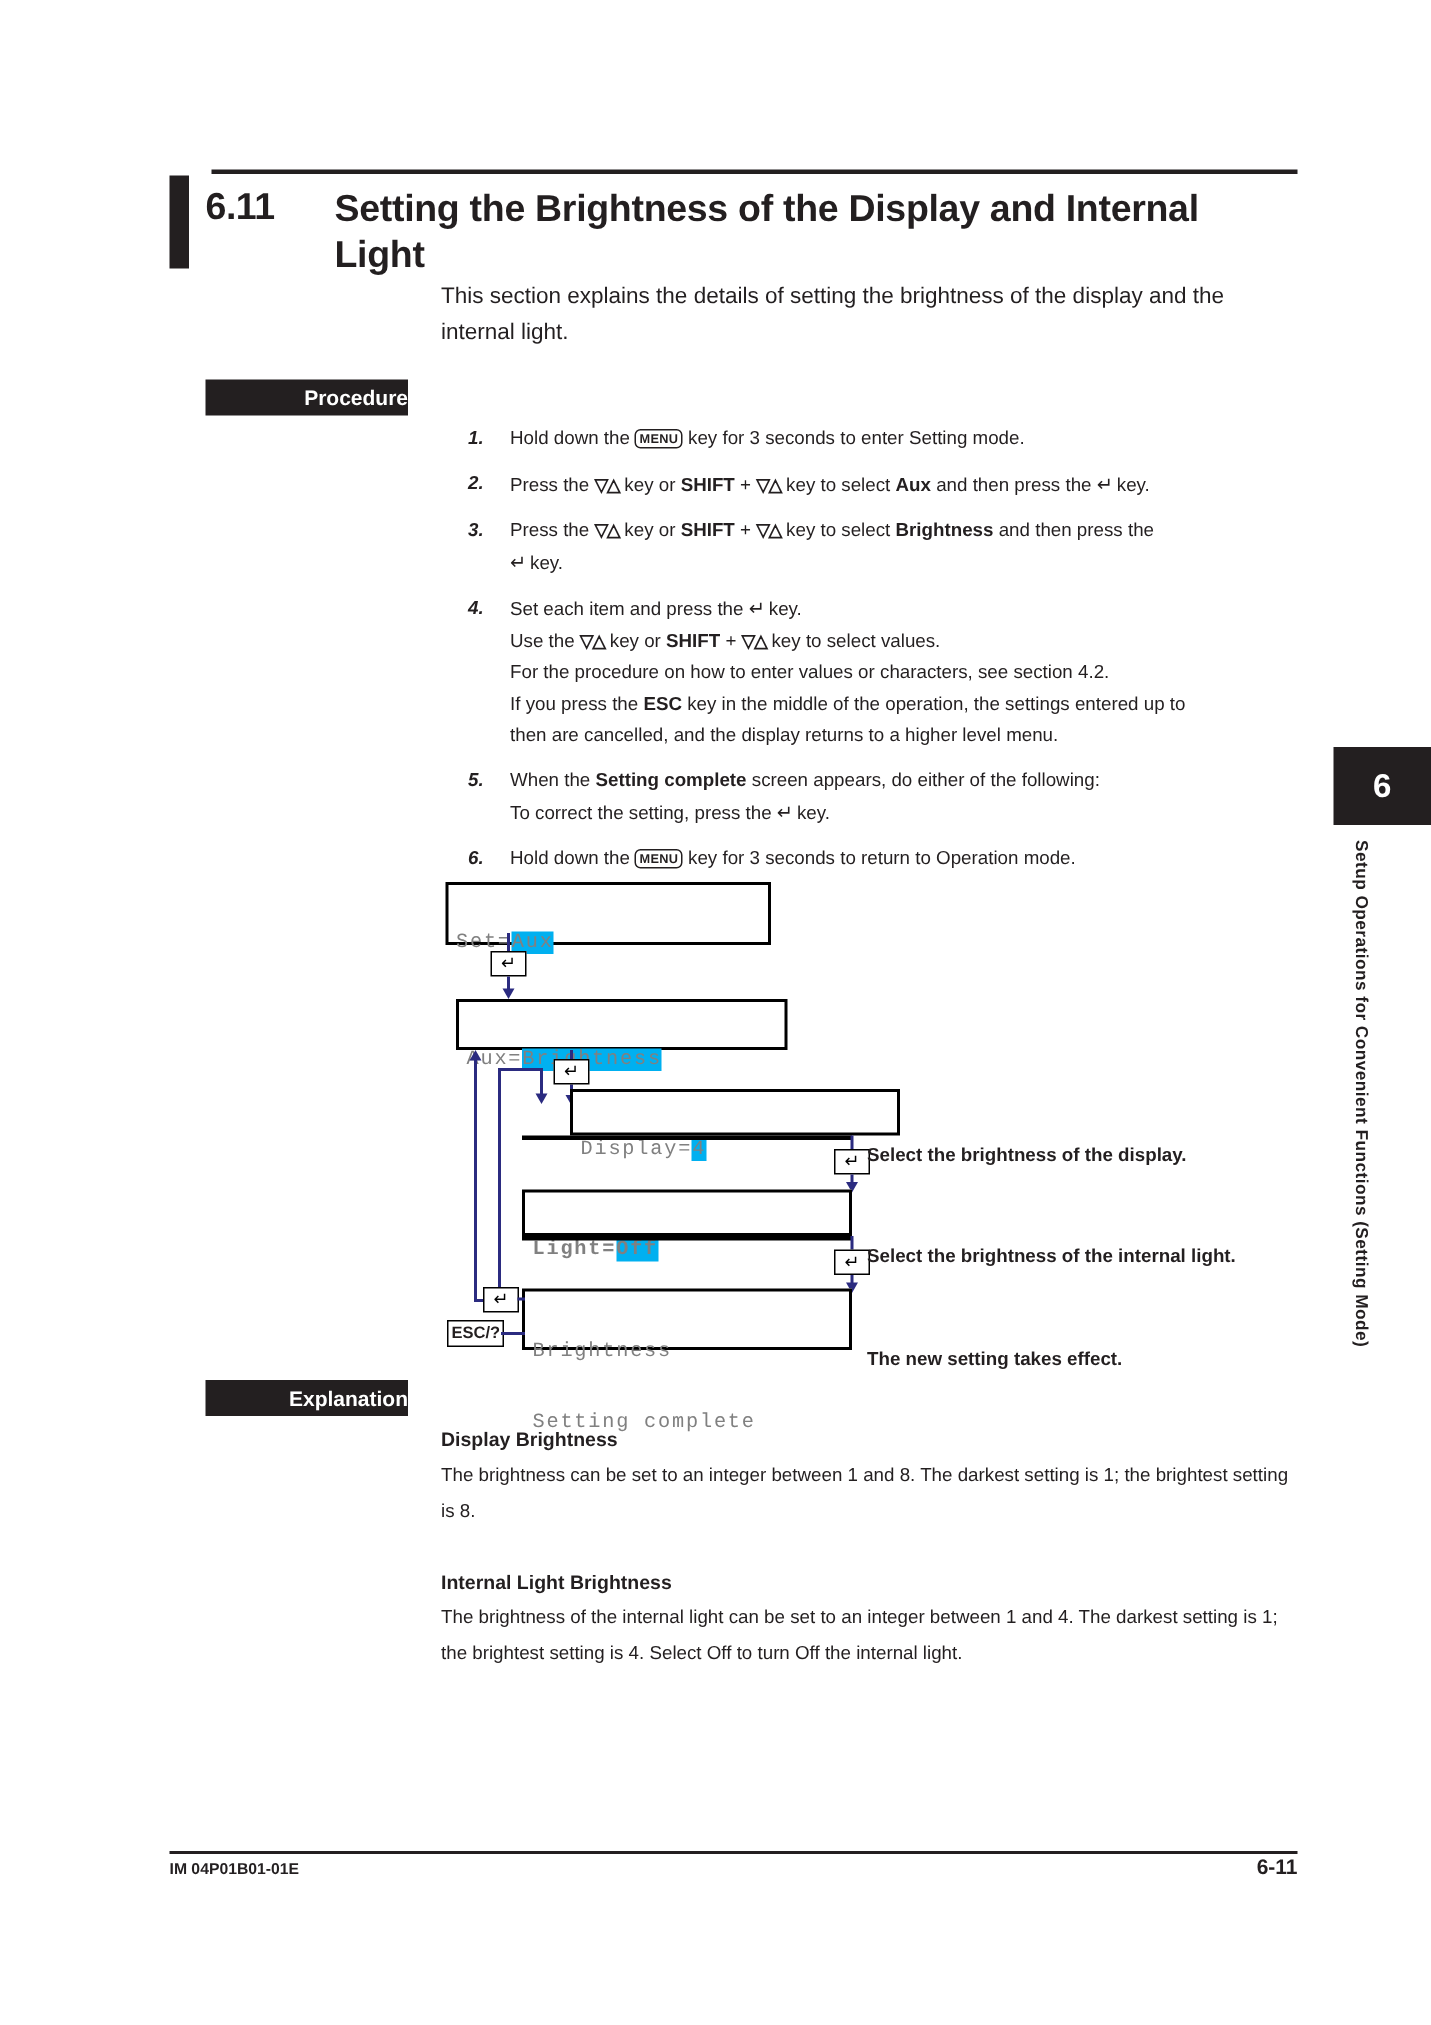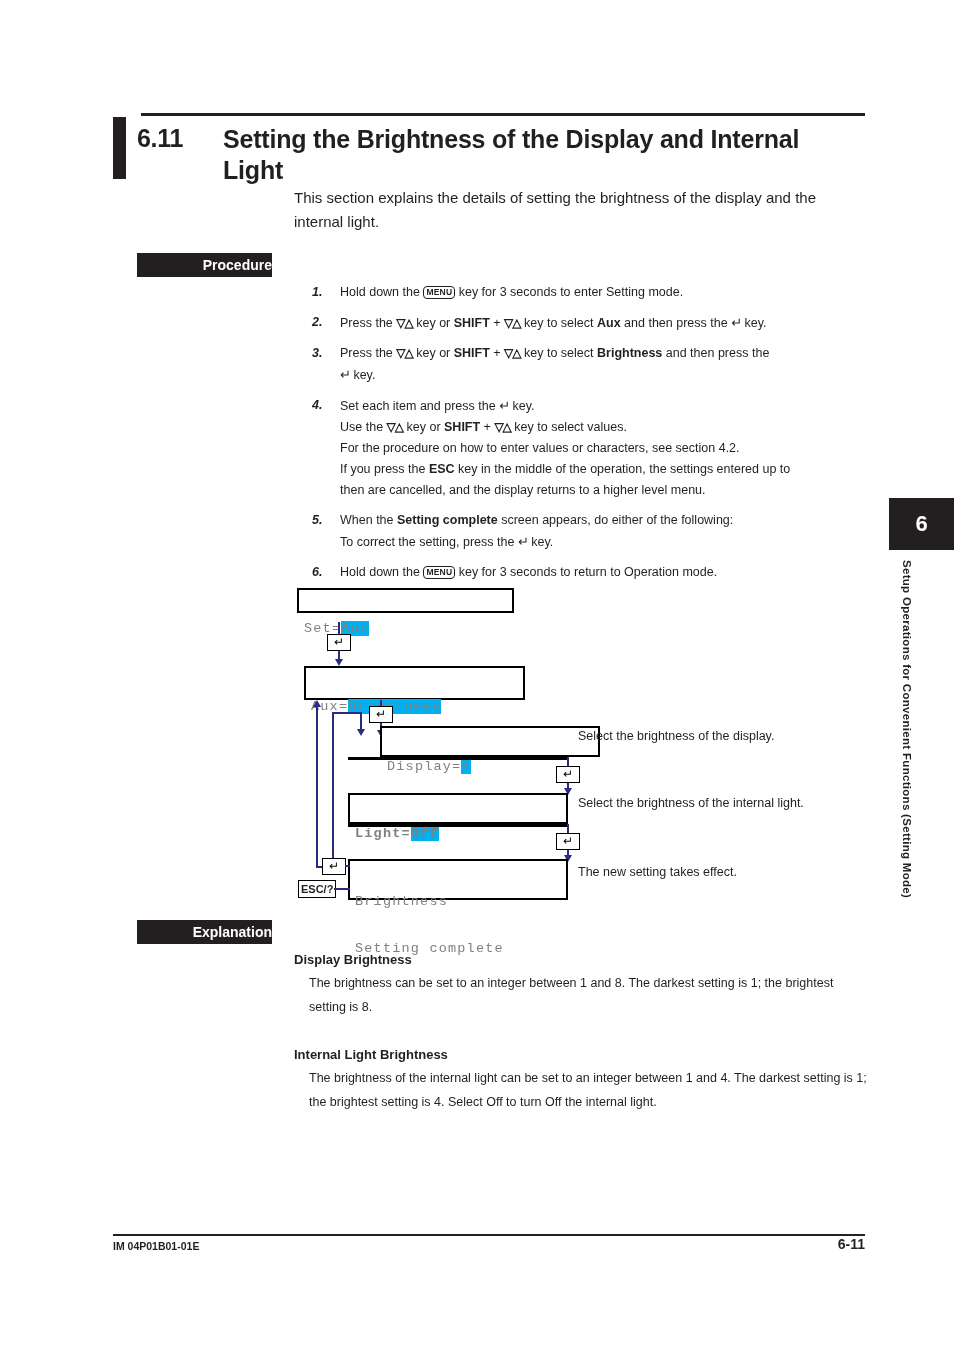--- a/index.html
+++ b/index.html
@@ -203,43 +203,43 @@
     text-align: center;
     font-size: 11px;
     font-weight: bold;
     line-height: 16px;
     box-sizing: border-box;
   }
 
   .note {
     position: absolute;
     font-size: 12.5px;
-    font-weight: normal;
+    font-weight: bold;
     line-height: 17px;
     color: #231f20;
+    margin-top: 34px;
   }
 
   
   #explanation-body {
     position: absolute;
     left: 294px;
     top: 950px;
     width: 576px;
     font-size: 12.5px;
   }
   .exp-head {
     font-weight: bold;
     font-size: 13px;
     line-height: 20px;
     margin-bottom: 1px;
   }
   .exp-para {
     line-height: 24px;
     margin-bottom: 26px;
-    margin-left: 15px;
   }
 
   
   #chapter-tab {
     position: absolute;
     left: 889px;
     top: 498px;
     width: 65px;
     height: 52px;
     background: #231f20;
@@ -332,21 +332,21 @@
       <span class="step-line"><span>To correct the setting, press the </span><span class="glyph-ent">↵</span><span> key.</span></span>
     </div>
     <div class="step">
       <span class="step-num">6.</span>
       <span class="step-line"><span>Hold down the </span><span class="keycap">MENU</span><span> key for 3 seconds to return to Operation mode.</span></span>
     </div>
   </div>
 
 <div id="diagram">
 
-  <div class="scrbox" style="left:7px; top:8px; width:217px; height:25px;">
+  <div class="scrbox" style="left:7px; top:8px; width:217px; height:42px;">
     <div class="line"><span>Set=</span><span class="hl">Aux</span></div>
   </div>
 
   <div class="conn conn-v" style="left:48px; top:42px; height:12px;"></div>
   <div class="entbox" style="left:37px; top:54px;"><span>↵</span></div>
   <div class="conn conn-v" style="left:48px; top:71px; height:11px;"></div>
   <div class="arrowhead-down" style="left:44.5px; top:79px;"></div>
 
   <div class="scrbox" style="left:14px; top:86px; width:221px; height:34px;">
     <div class="line"><span>Aux=</span><span class="hl">Brightness</span></div>

